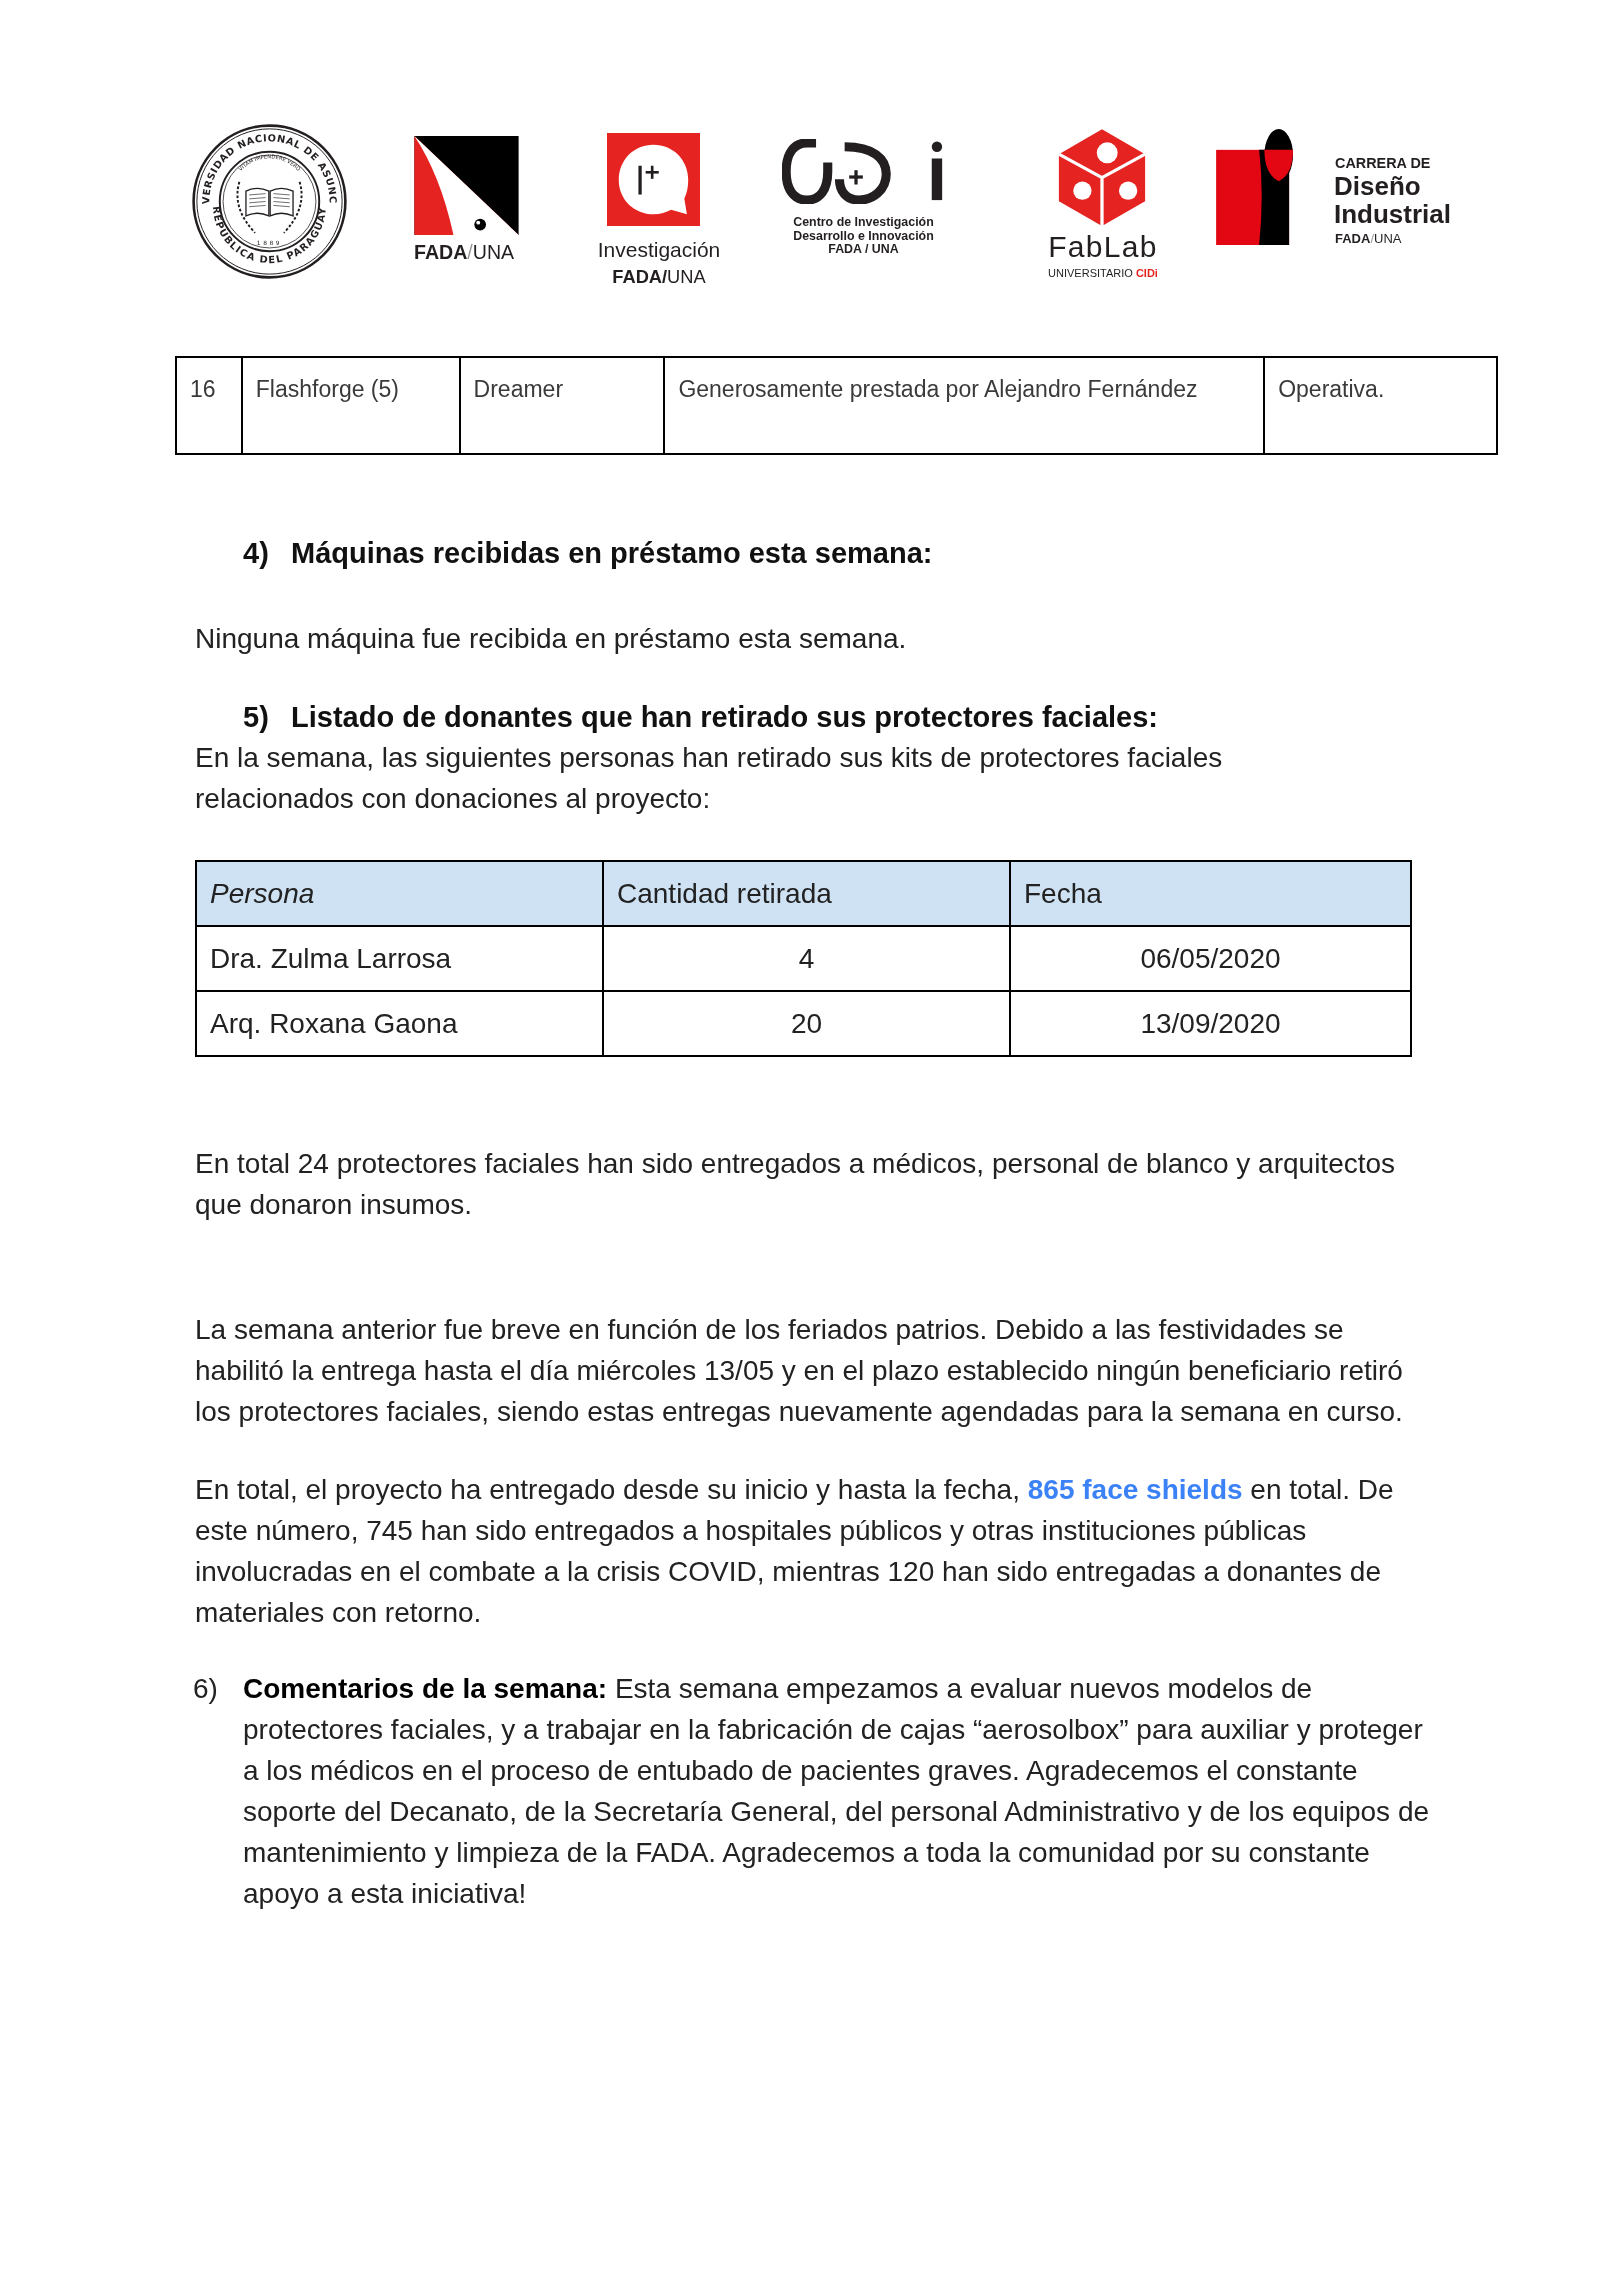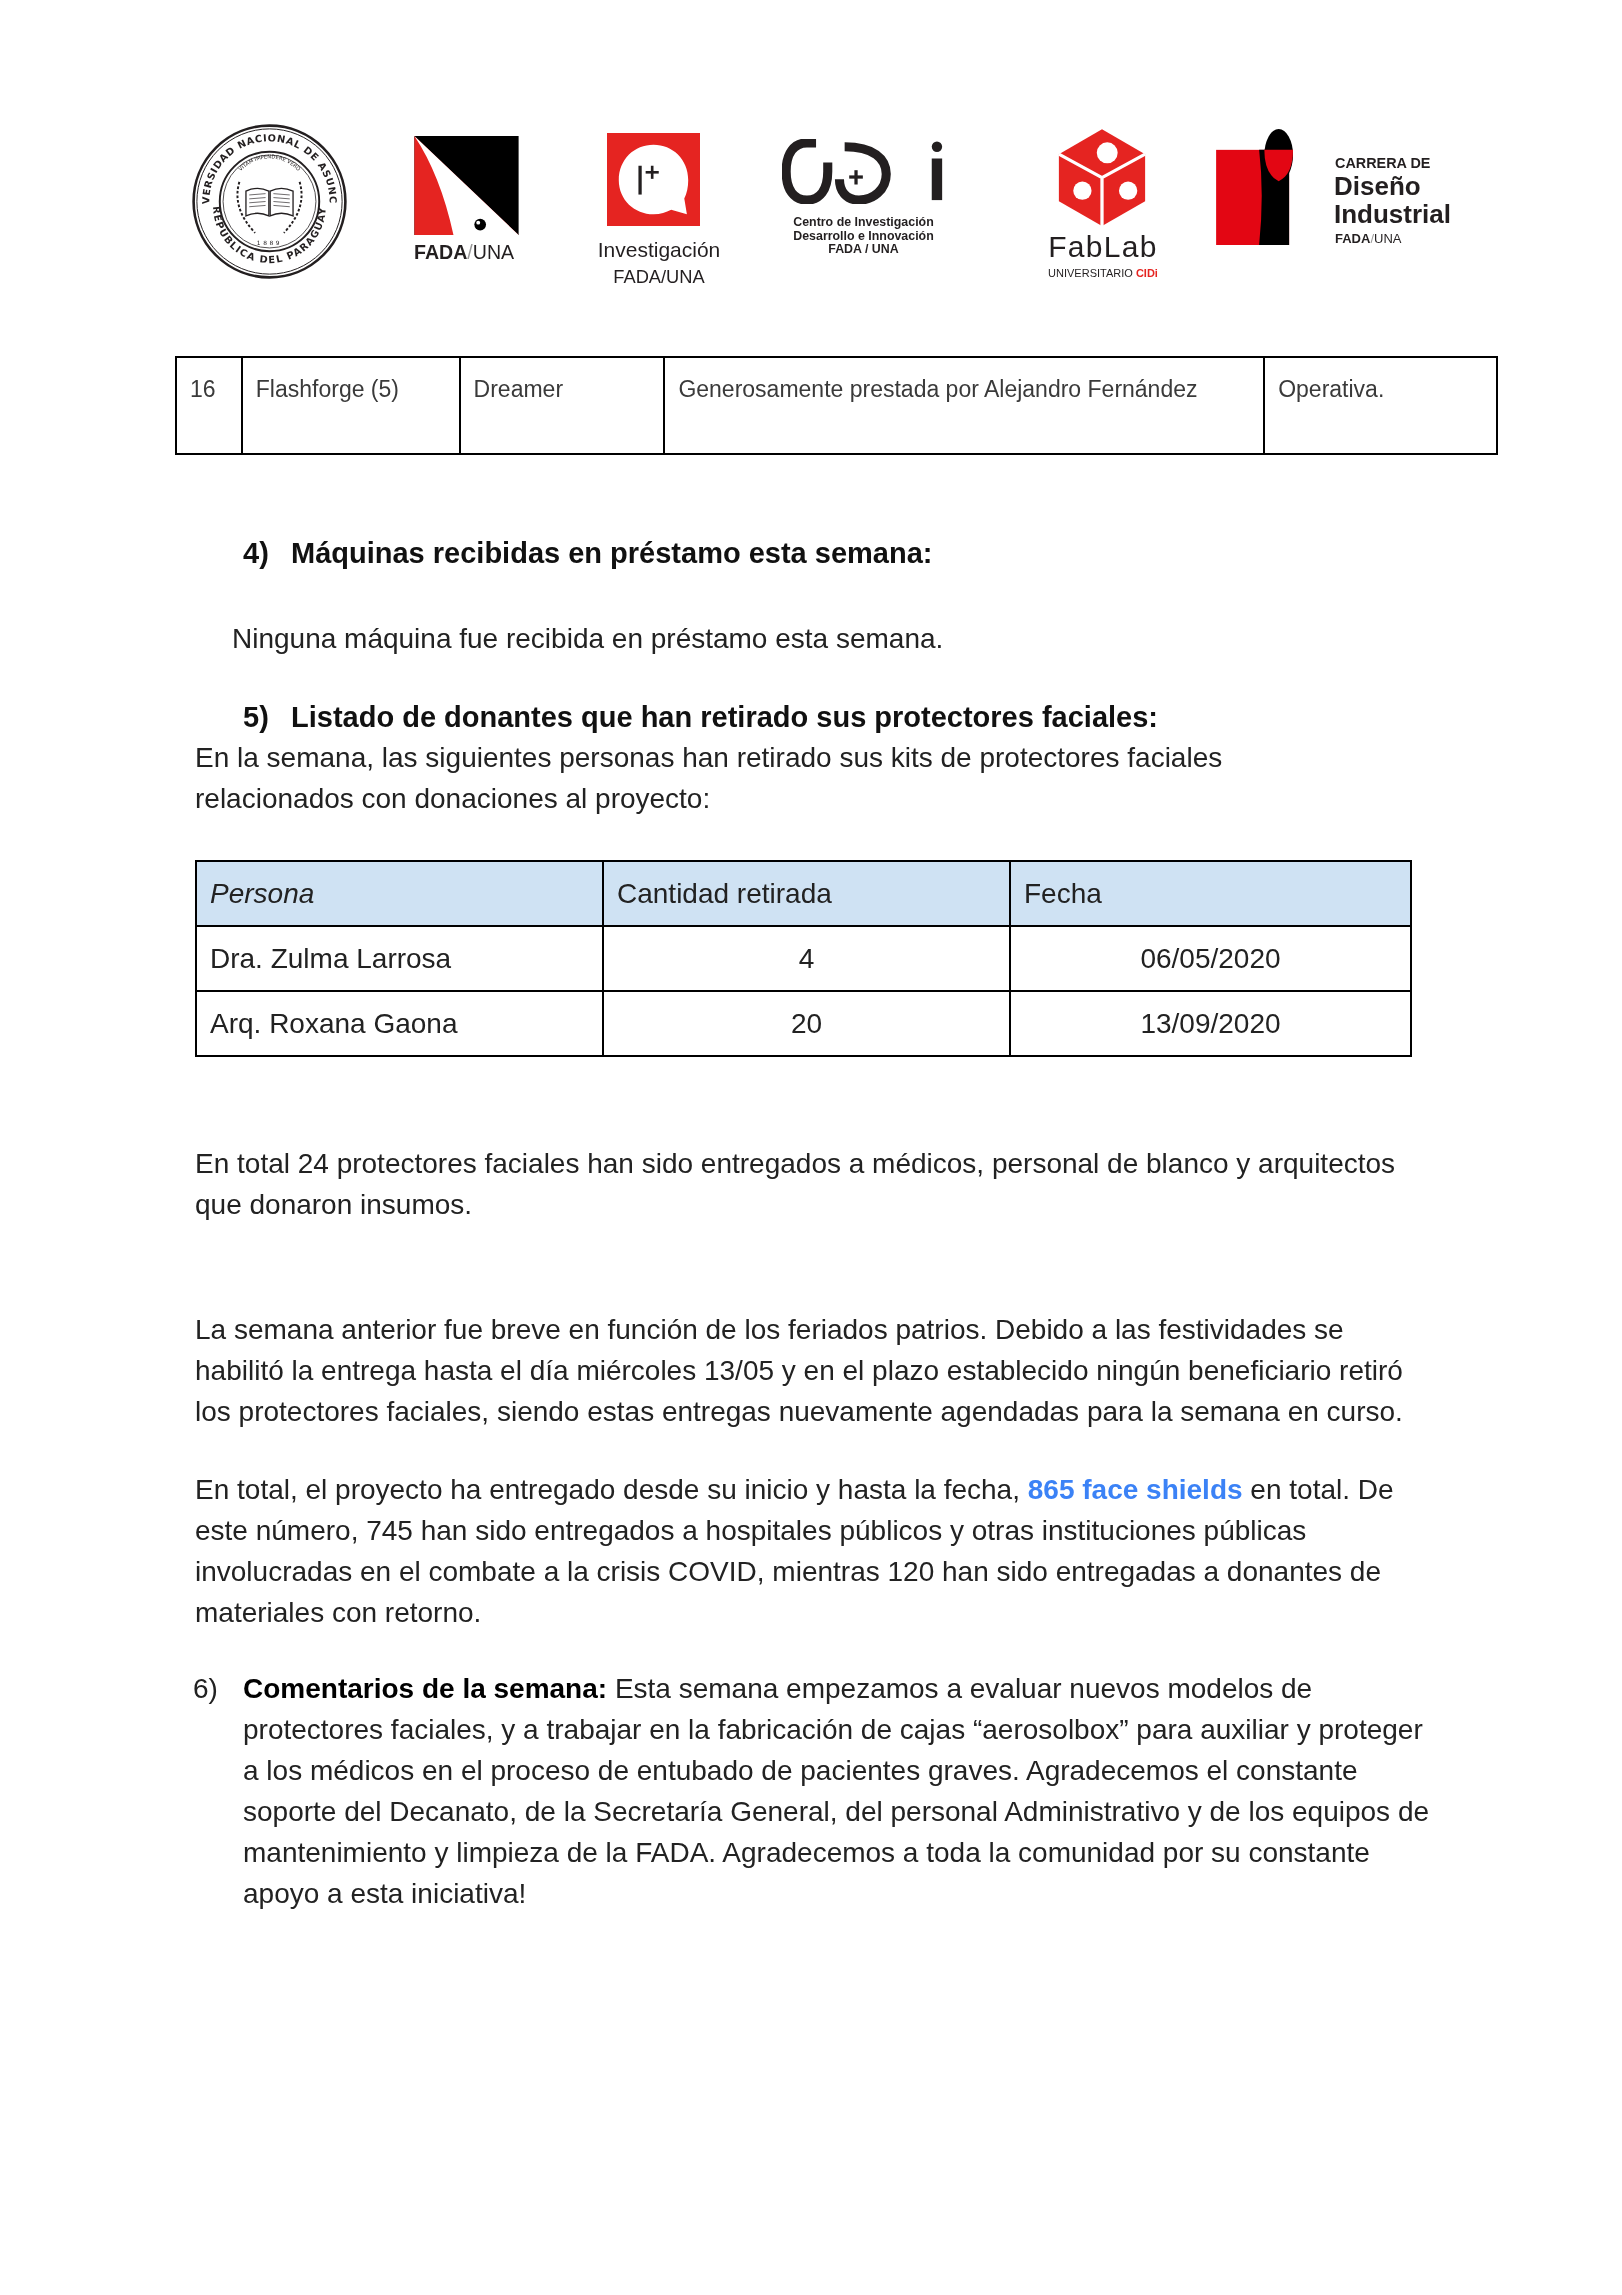--- a/index.html
+++ b/index.html
@@ -126,21 +126,21 @@
 <div id="inv-logo" class="logo">
   <svg width="93" height="93" viewBox="0 0 142 142" style="position:absolute; left:19.6px; top:0;">
     <rect x="0" y="0" width="142" height="142" fill="#e52421"></rect>
     <path d="M71 18 C42 18 18 40 18 72 C18 102 42 124 71 124 C82 124 90 121 98 117 L122 124 L118 100 C122 92 124 82 124 72 C124 40 100 18 71 18 Z" fill="#fff"></path>
     <rect x="48" y="50" width="5" height="44" fill="#231f20"></rect>
     <rect x="59" y="58" width="20" height="4" fill="#231f20"></rect>
     <rect x="67" y="50" width="4" height="20" fill="#231f20"></rect>
   </svg>
   <div class="logo-text" style="left:0; top:105px; font-size:21px; width:144px; text-align:center;">Investigación</div>
   <div class="logo-text" style="left:0; top:133px; font-size:18.3px; width:144px; text-align:center;">
-    <span style="font-weight:normal;">FADA/</span><span>UNA</span>
+    <span style="font-weight:bold;">FADA/</span><span>UNA</span>
   </div>
 </div>
 
 <div id="cidi-logo" class="logo">
   <svg width="163" height="65" viewBox="0 0 250 100">
     <path d="M52 6 L38 6 C18 6 6 22 6 50 C6 78 18 94 38 94 C58 94 70 78 70 50 L70 36" fill="none" stroke="#231f20" stroke-width="14"></path>
     <path d="M96 12 C140 12 160 30 160 54 C160 78 140 94 118 94 C98 94 88 80 88 62" fill="none" stroke="#231f20" stroke-width="14"></path>
     <rect x="111" y="48" width="5" height="22" fill="#231f20"></rect>
     <rect x="103" y="56" width="21" height="5" fill="#231f20"></rect>
     <circle cx="238" cy="12" r="8" fill="#231f20"></circle>
@@ -190,21 +190,21 @@
     <td style="width:178px;">Dreamer</td>
     <td style="width:573px;">Generosamente prestada por Alejandro Fernández</td>
     <td>Operativa.</td>
   </tr>
 </tbody>
   </table>
 
 <div class="heading" style="left:243px; top:537px;">
   <span class="num">4)</span><span>Máquinas recibidas en préstamo esta semana:</span>
 </div>
-<div class="para" style="top:618px;margin-left:37px;">Ninguna máquina fue recibida en préstamo esta semana.</div>
+<div class="para" style="top:618px;">Ninguna máquina fue recibida en préstamo esta semana.</div>
 
 <div class="heading" style="left:243px; top:701px;">
   <span class="num">5)</span><span>Listado de donantes que han retirado sus protectores faciales:</span>
 </div>
 <div class="para" style="top:737px; width:1150px;">En la semana, las siguientes personas han retirado sus kits de protectores faciales relacionados con donaciones al proyecto:</div>
 
 <table id="donor-table">
   <tbody>
       <tr>
     <th style="width:379px;font-style:italic;">Persona</th>

